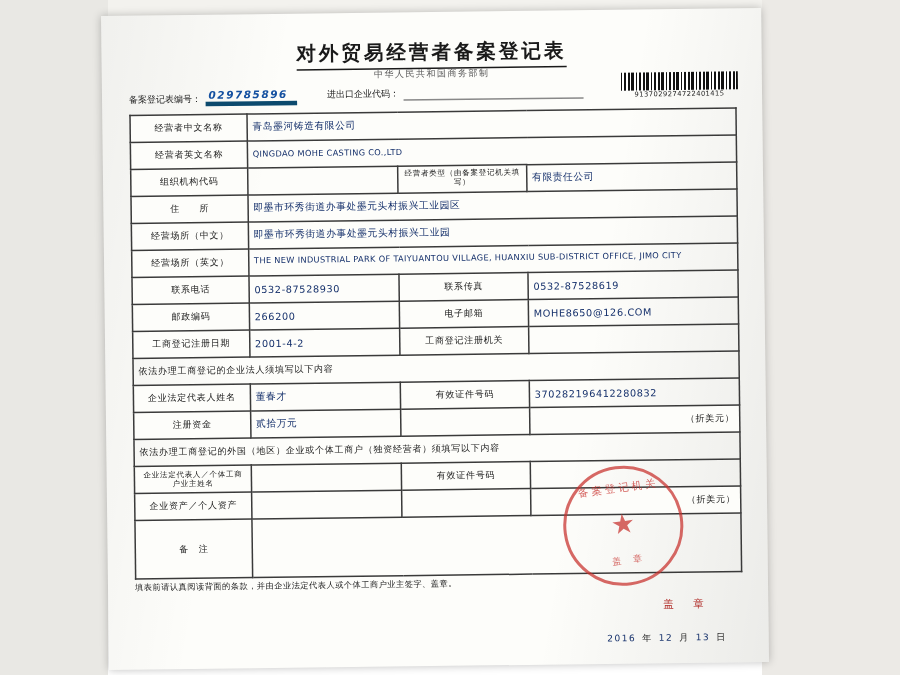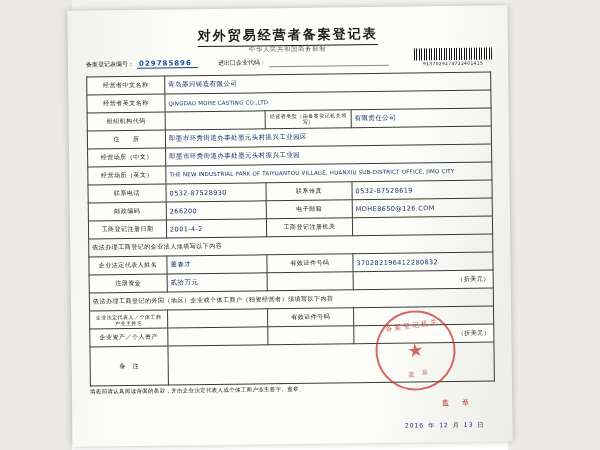--- a/index.html
+++ b/index.html
@@ -54,21 +54,21 @@
     position:absolute;top:37px;left:0;width:100%;
     text-align:center;font-size:6px;color:#555;letter-spacing:1px;
   }
   .regno{
     position:absolute;top:50px;left:18px;
     font-size:6px;color:#222;
     display:flex;align-items:flex-end;gap:3px;
   }
   .regno .num{
     color:#1450a0;font-size:7px;font-weight:bold;letter-spacing:1px;
-    border-bottom:1px solid #0c4a6e;padding:0 6px 0 2px;
+    border-bottom:3px solid #0c4a6e;padding:0 6px 0 2px;font-style:italic;
   }
   .impexp{
     position:absolute;top:50px;left:150px;
     font-size:6px;color:#222;
     display:flex;align-items:flex-end;gap:3px;
   }
   .impexp .blank{
     display:inline-block;width:120px;border-bottom:1px solid #888;height:8px;
   }
   .barcode{

